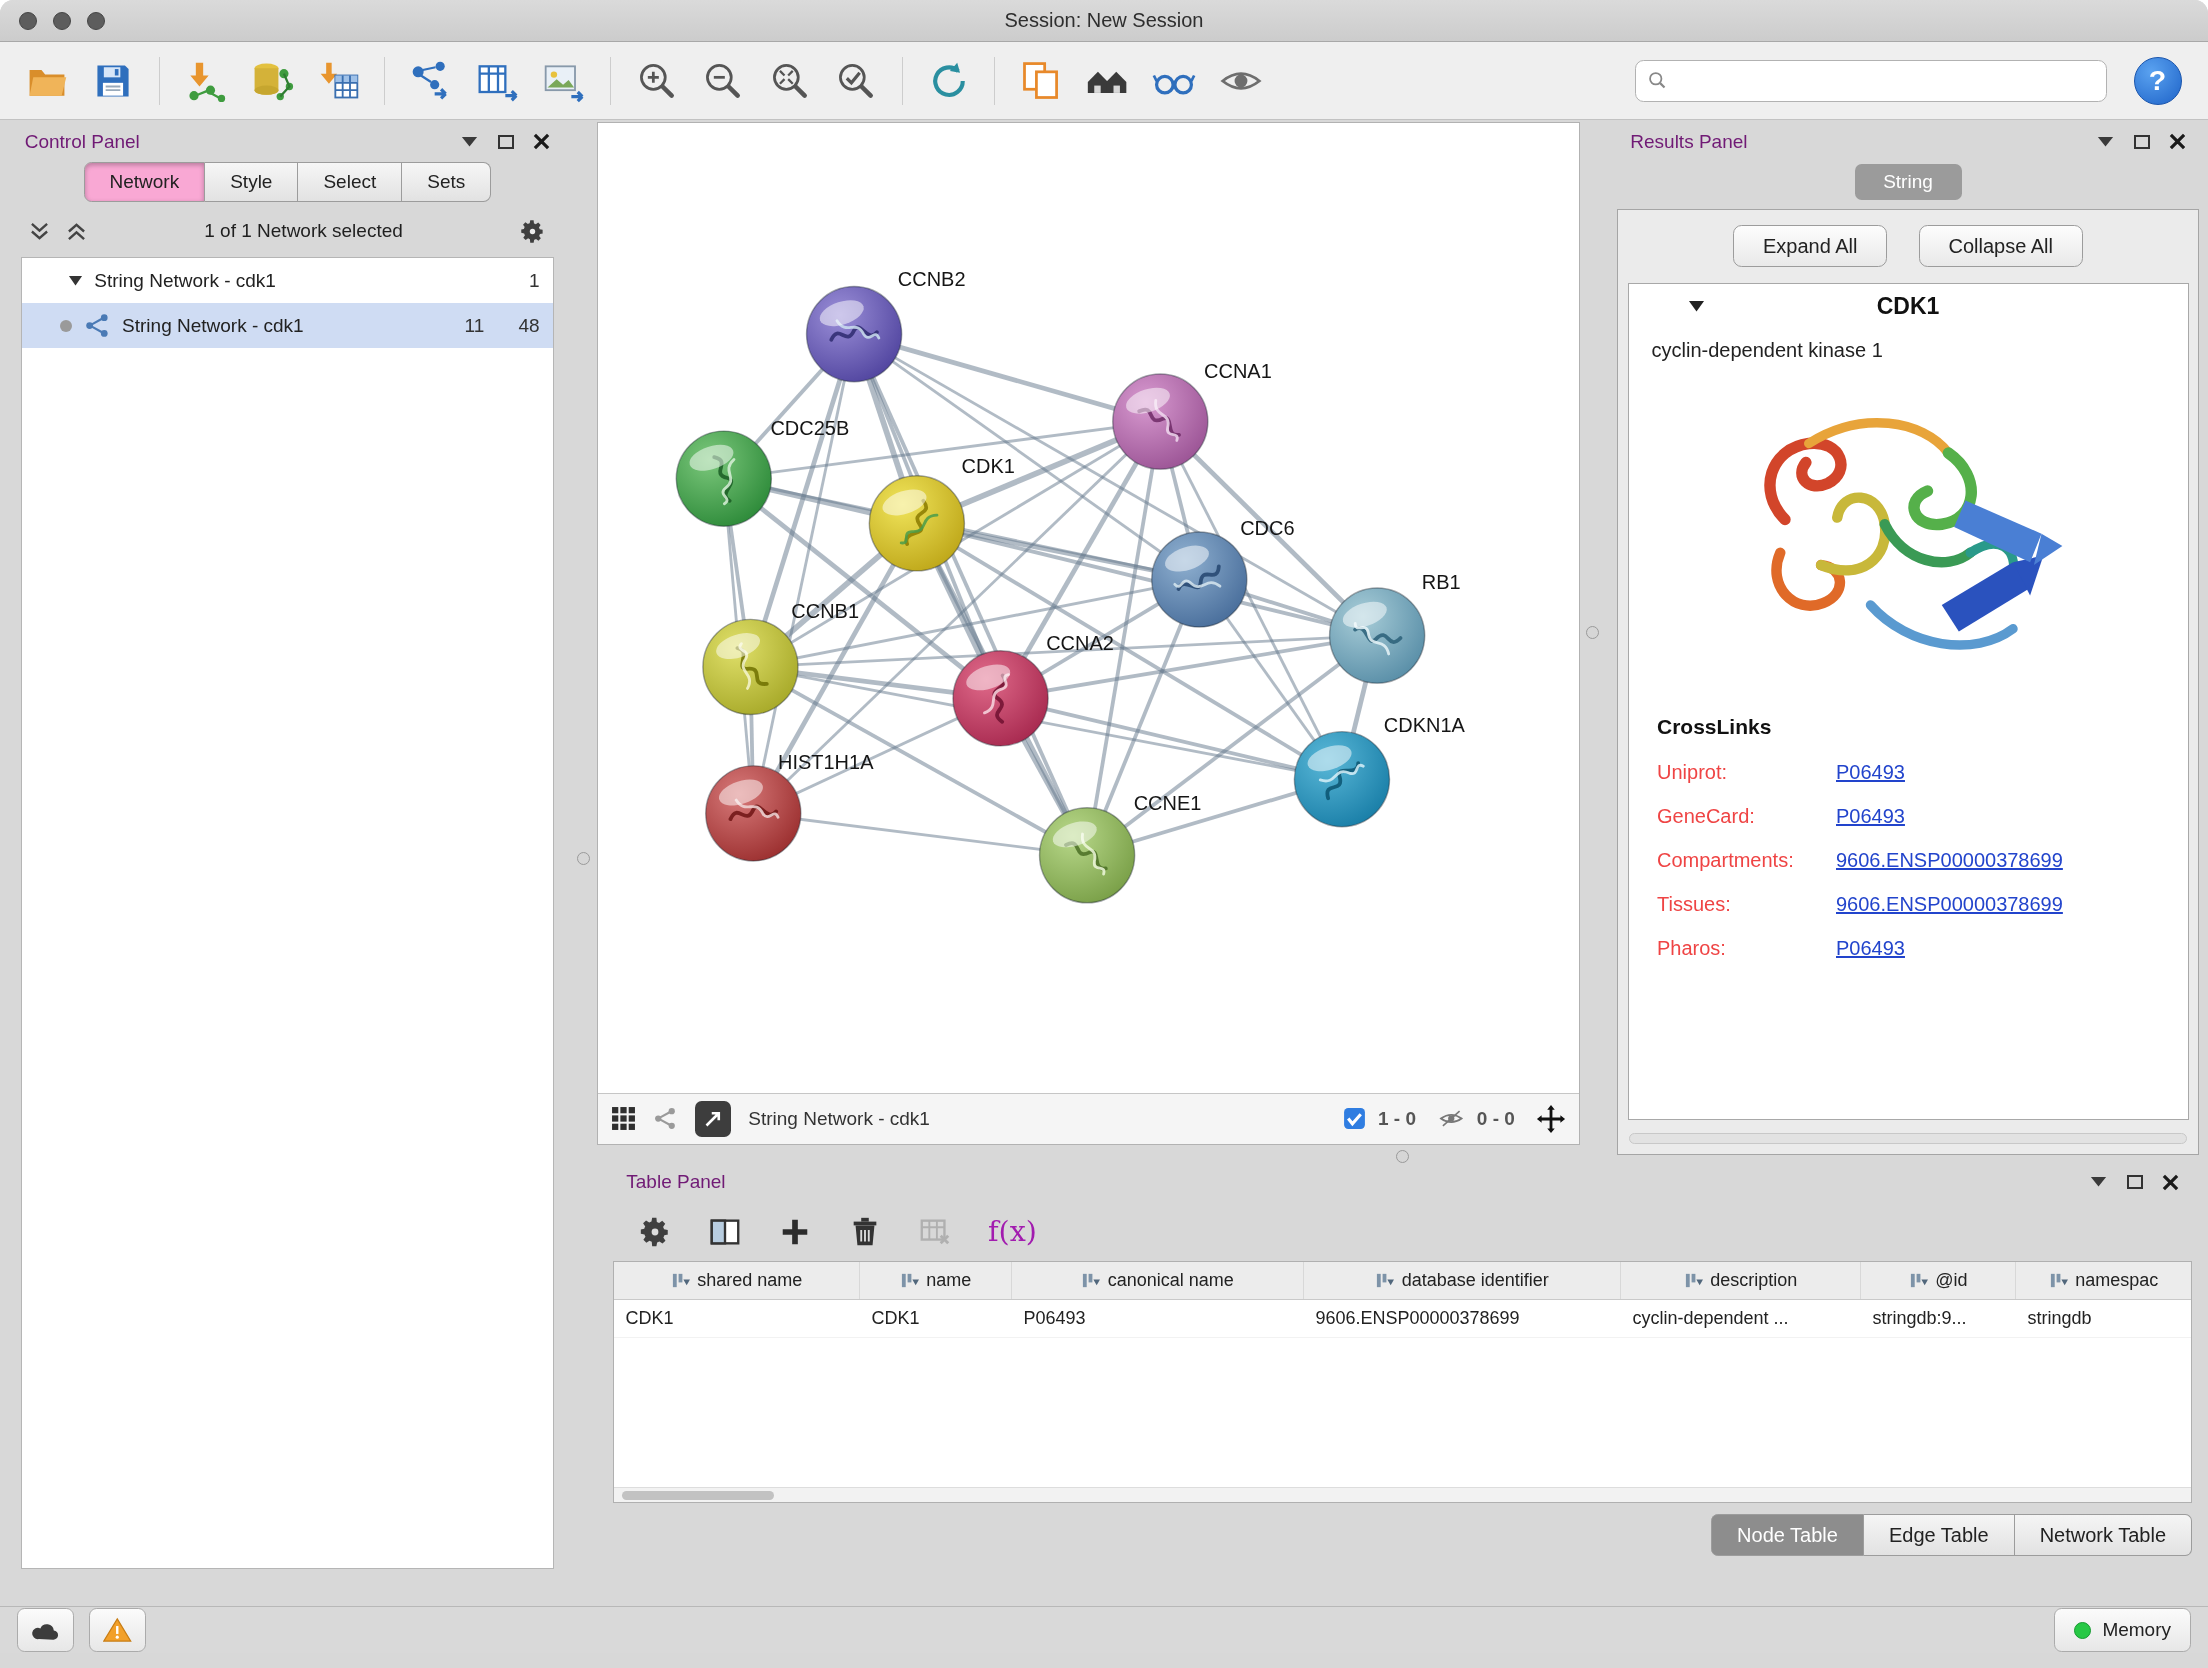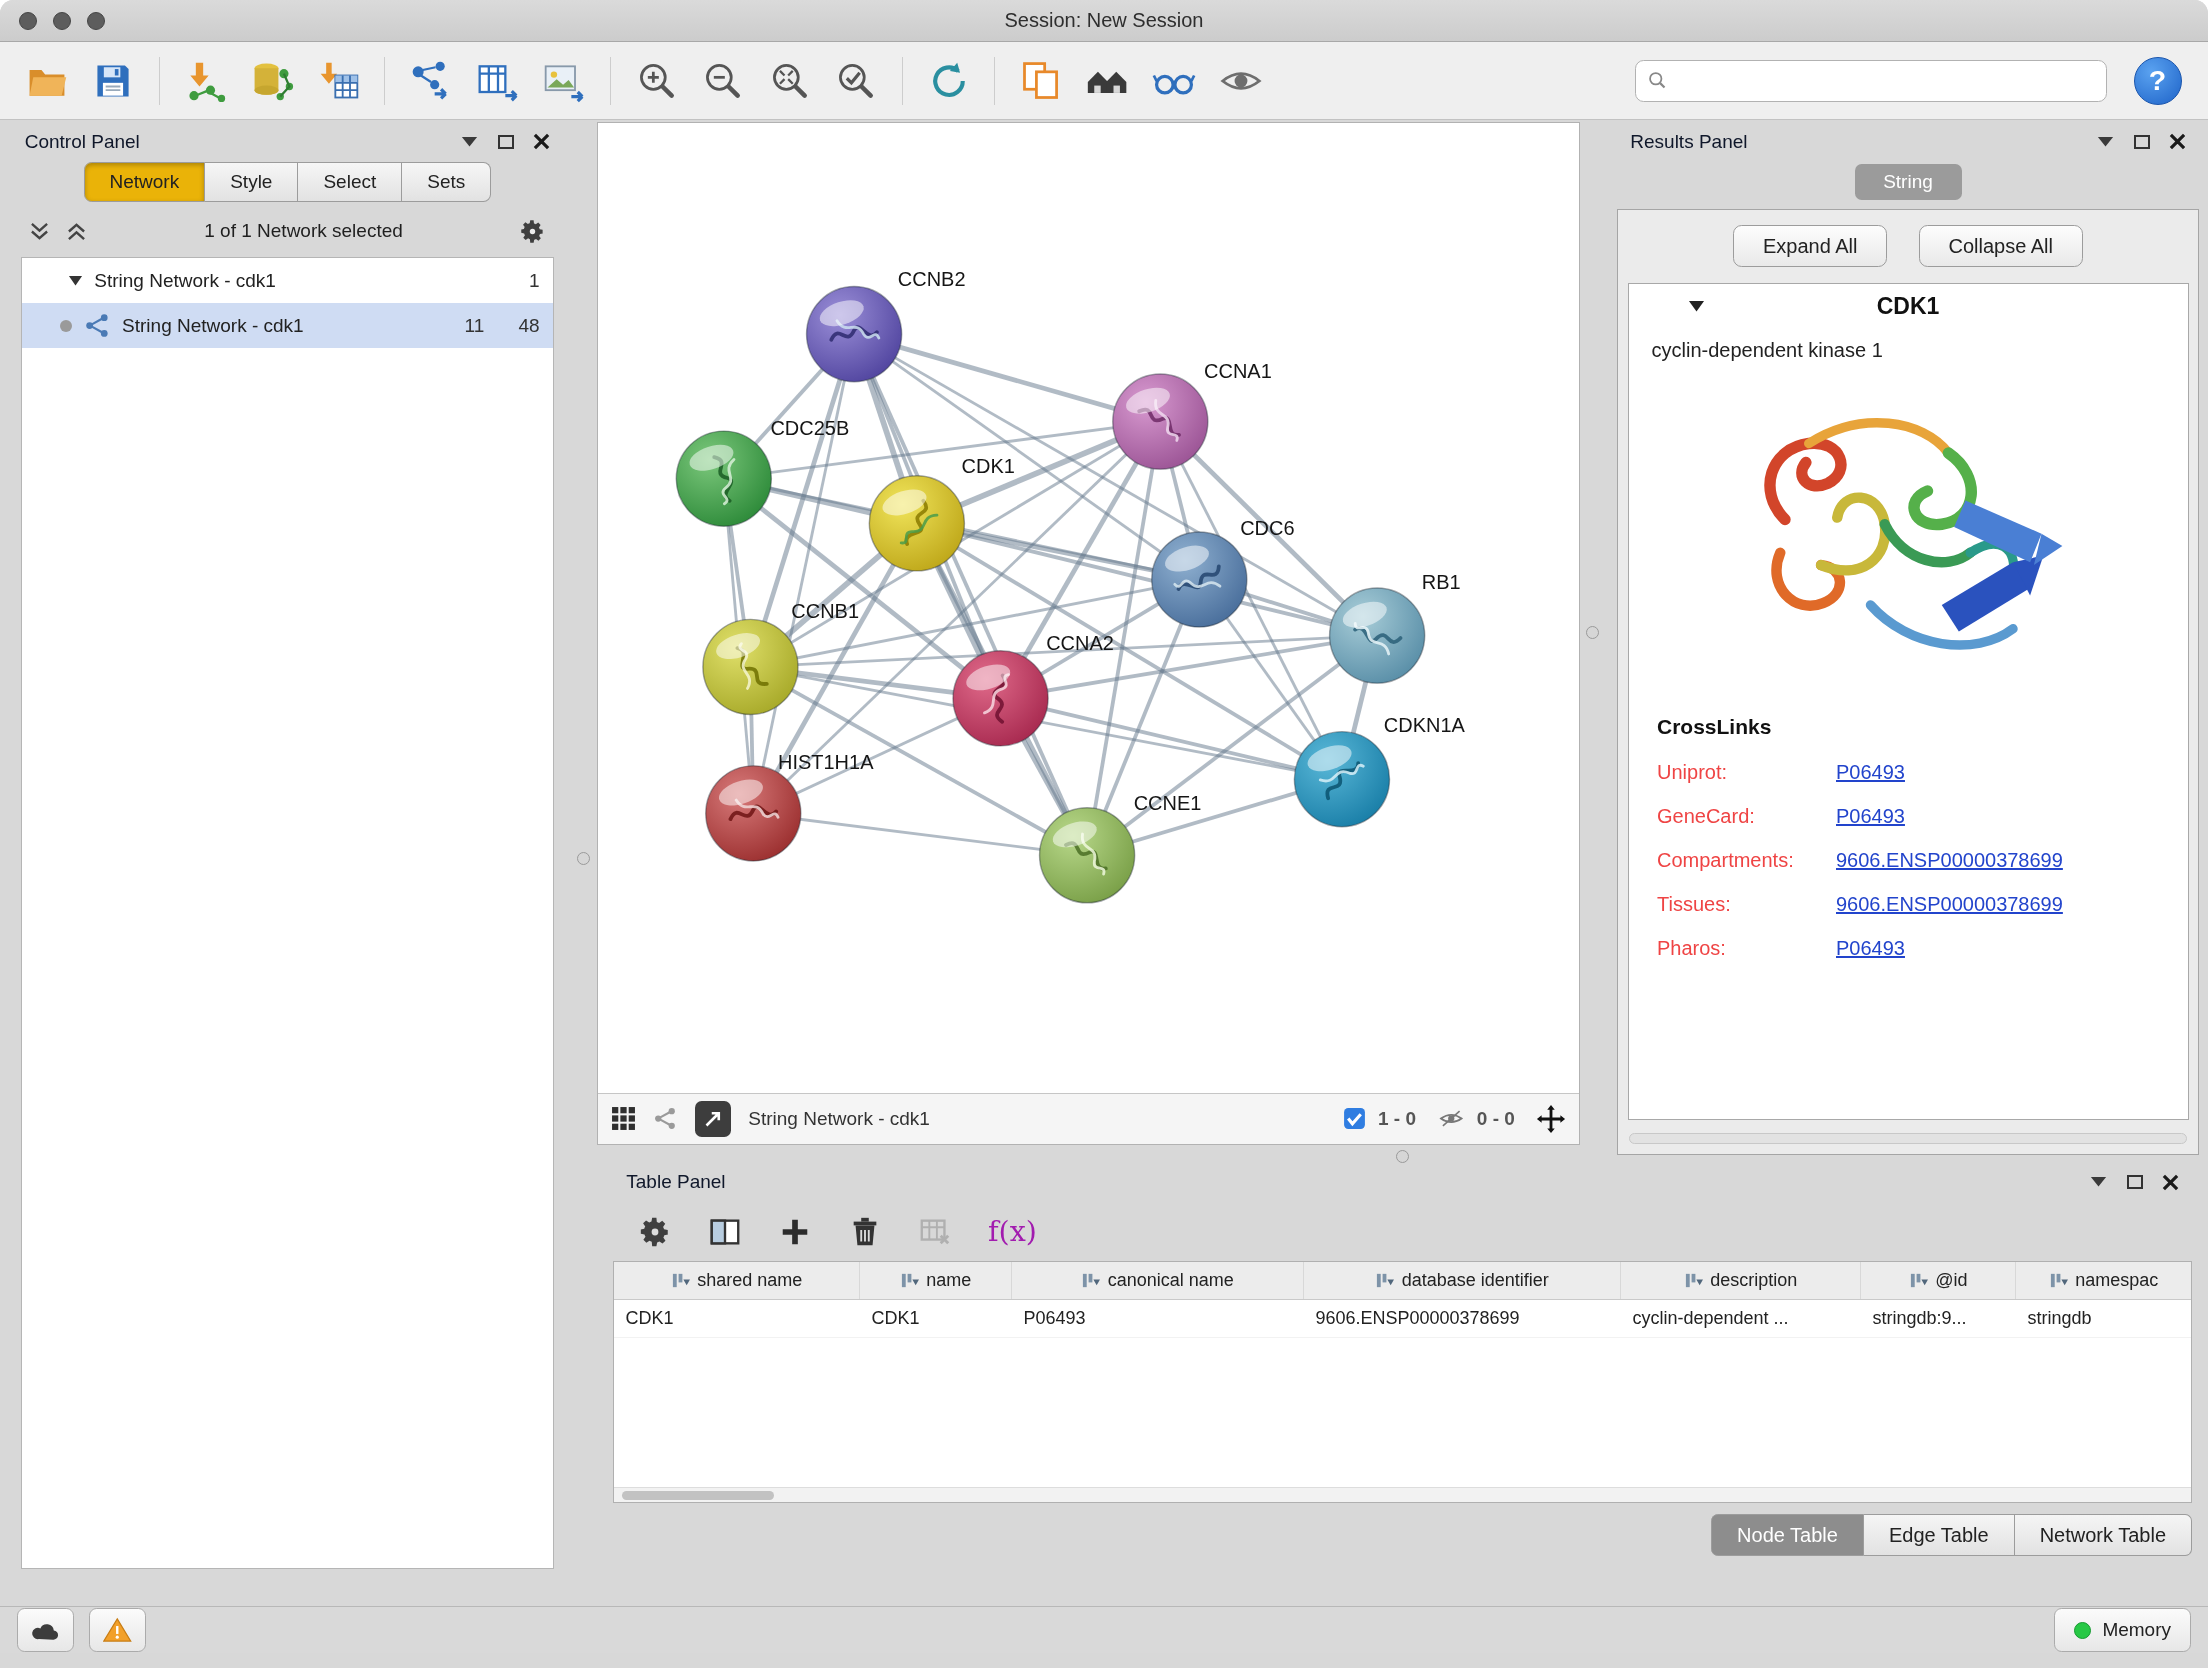--- a/index.html
+++ b/index.html
@@ -24,32 +24,32 @@
   .search{margin-left:auto;width:472px;height:42px;background:#fff;border:1px solid #b2b2b2;border-radius:8.6px;
     display:flex;align-items:center;padding:0 11.4px;gap:7.6px;flex:0 0 auto;}
   .search input{border:none;outline:none;flex:1;font-size:18px;font-family:inherit;background:transparent;}
   .help{width:48px;height:48px;border-radius:50%;background:radial-gradient(circle at 35% 30%,#5aa2f0,#1e63c8);
     color:#fff;font-size:28.5px;font-weight:bold;display:flex;align-items:center;justify-content:center;
     margin:0 9.5px 0 19px;border:1px solid #1a55ad;flex:0 0 auto;}
 
   
   .main{position:relative;height:1486px;}
 
-  .panel-header{height:40px;display:flex;align-items:center;padding:0 13.3px;font-size:19px;color:#0f172a;}
+  .panel-header{height:40px;display:flex;align-items:center;padding:0 13.3px;font-size:19px;color:#701a75;}
   .ph-icons{margin-left:auto;display:flex;align-items:center;gap:19px;}
   .ph-float{width:16px;height:14.3px;border:2.4px solid #333;}
 
   
   .control-panel{position:absolute;left:11.4px;top:1.9px;width:552px;height:1457px;display:flex;flex-direction:column;}
   .cp-tabs{display:flex;justify-content:center;margin:0 0 7.6px;}
   .tab{height:40px;padding:0 25px;display:flex;align-items:center;border:1px solid #9c9c9c;border-left:none;
     background:linear-gradient(#f6f6f6,#e2e2e2);font-size:19px;}
   .tab:first-child{border-left:1px solid #9c9c9c;border-radius:7.6px 0 0 7.6px;}
   .tab:last-child{border-radius:0 7.6px 7.6px 0;}
-  .tab.selected{background:#eab308;box-shadow:inset 0 1.9px 4.8px rgba(0,0,0,.28);}
+  .tab.selected{background:#f9a8d4;box-shadow:inset 0 1.9px 4.8px rgba(0,0,0,.28);}
   .cp-gearrow{display:flex;align-items:center;padding:0 17px;height:44px;gap:13.3px;}
   .cp-status{flex:1;text-align:center;font-size:19px;color:#1f1f1f;}
   .tree{flex:1;margin:3.8px 9.5px 9.5px;background:#fff;border:1px solid #b5b5b5;overflow:hidden;}
   .tree-row{height:45px;display:flex;align-items:center;font-size:19px;gap:11.4px;padding:0 13.3px 0 46px;}
   .tree-row.selected{background:#cfdcf3;padding-left:38px;}
   .tree-label{flex:1;overflow:hidden;white-space:nowrap;}
   .num{width:44px;text-align:right;color:#333;flex:0 0 auto;}
   .seldot{width:12.4px;height:12.4px;border-radius:50%;background:#9a9a9a;flex:0 0 auto;}
 
   

